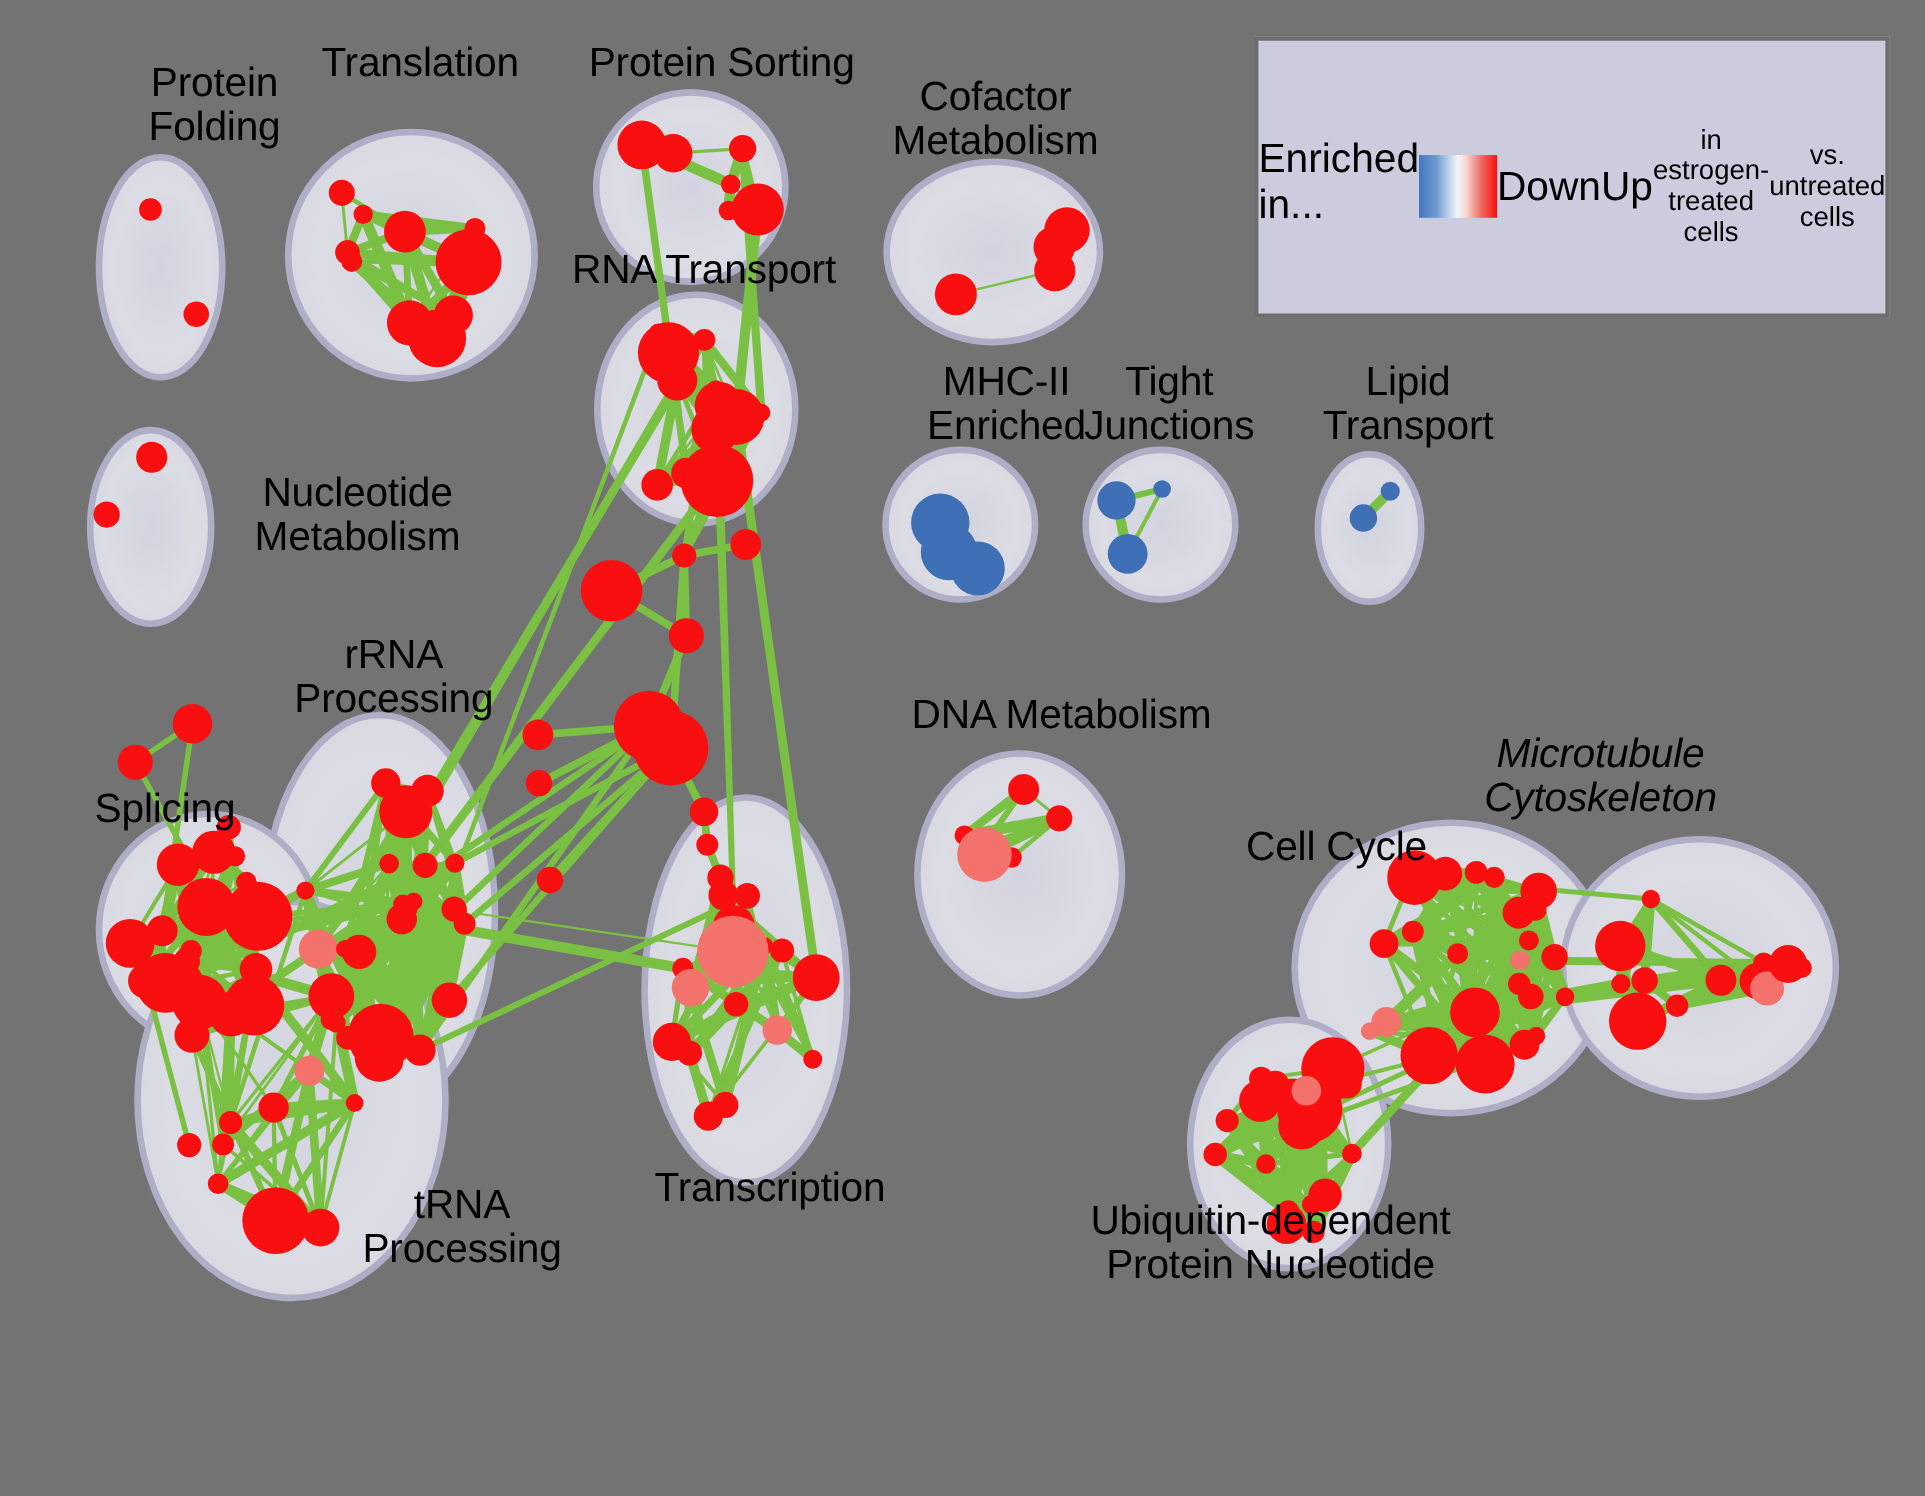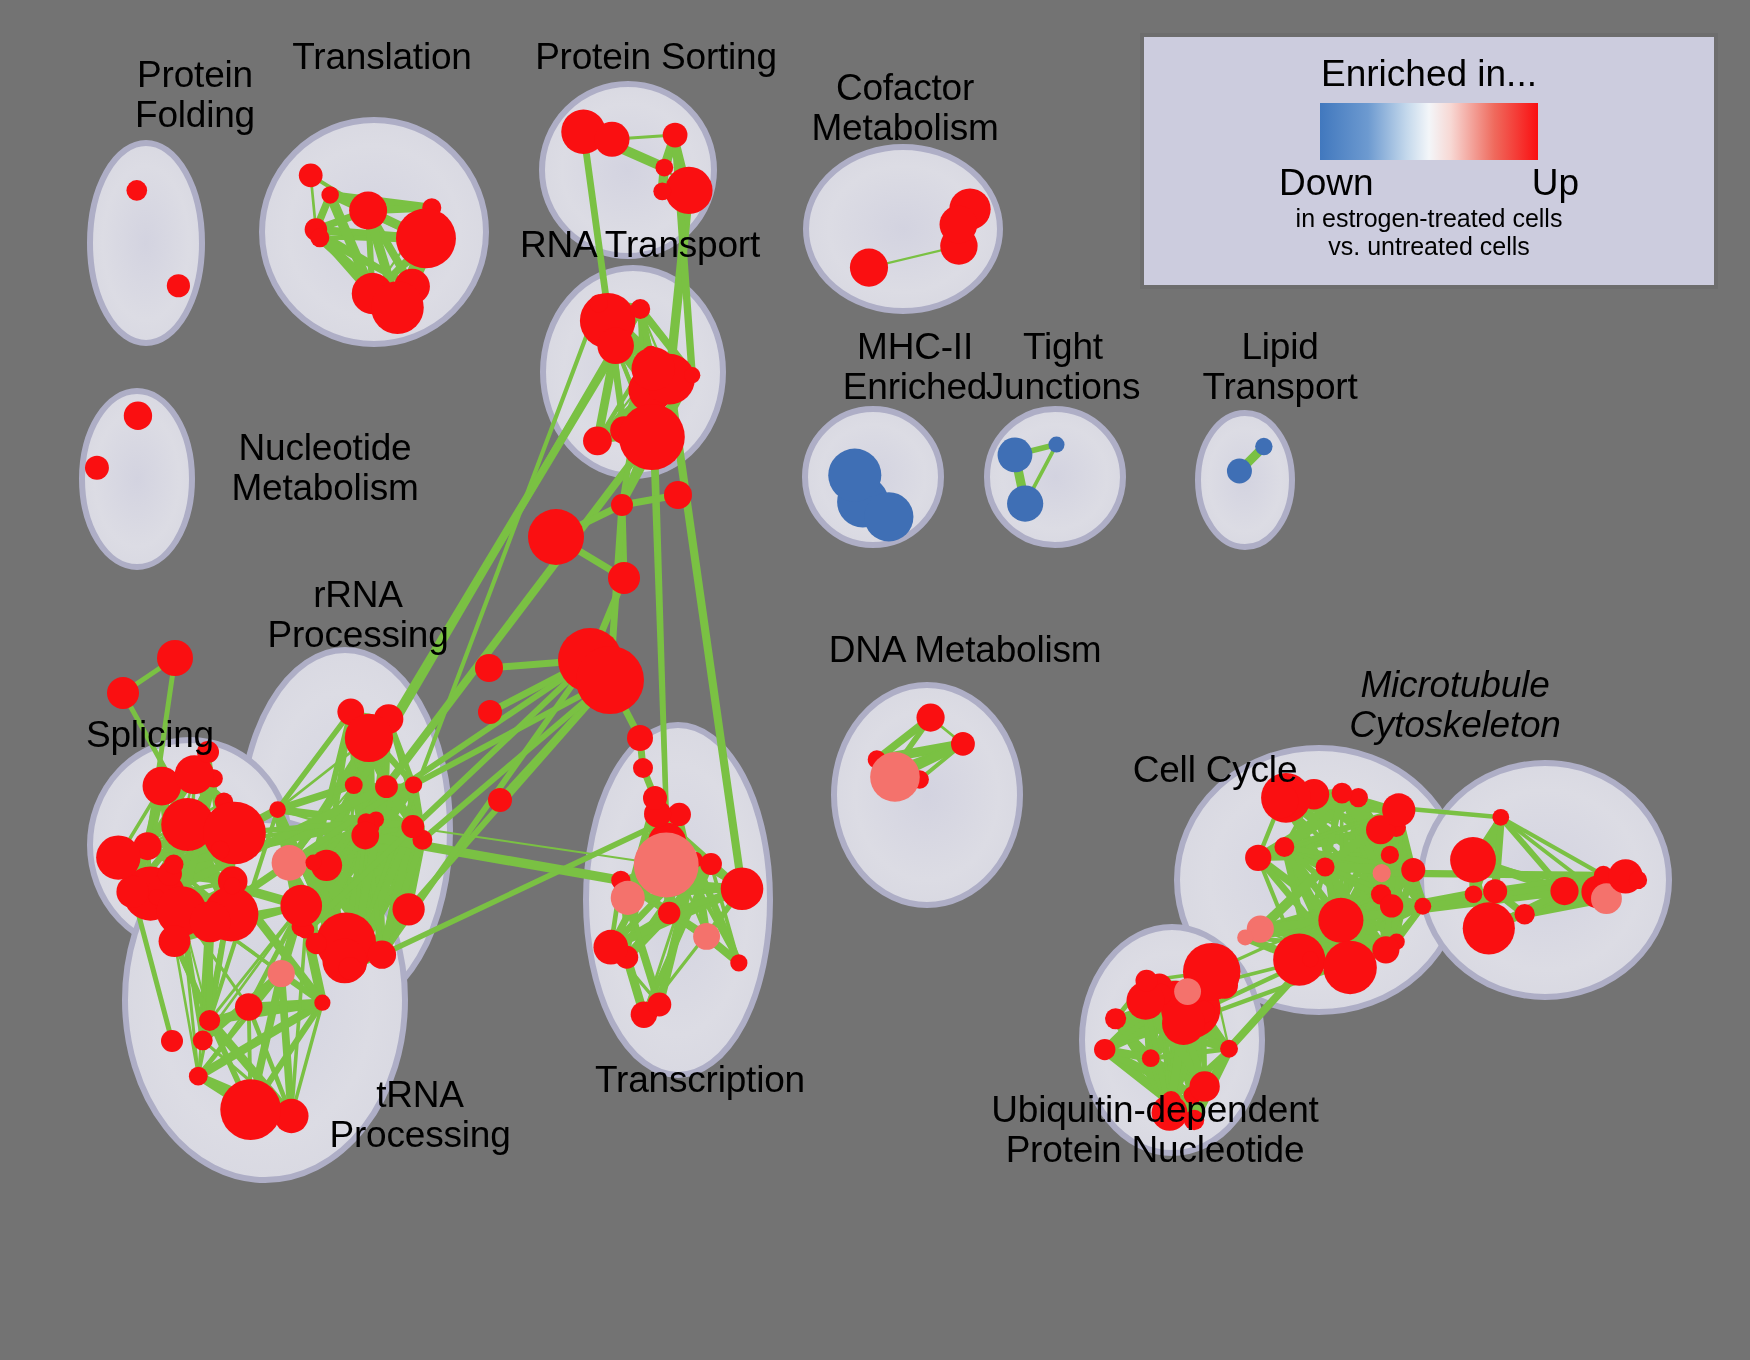--- a/index.html
+++ b/index.html
@@ -24,21 +24,21 @@
     pointer-events:none;
   }
   #legend{
     position:absolute;
     left:1140px;top:33px;
     width:578px;height:256px;
     background:#ccccde;
     border:4px solid #6d6d6d;
     box-sizing:border-box;
     display:flex;
-    flex-direction:column;
+    flex-direction:row;
     align-items:center;
     justify-content:flex-start;
     padding-top:16px;
   }
   #legend-title{
     font-size:37px;color:#000;margin-bottom:8px;
   }
   #legend-bar{
     width:218px;height:57px;
     background:linear-gradient(to right,#4178be 0%,#6d9ad0 22%,#c5d9ec 40%,#f3f6f9 50%,#f7d8d4 60%,#ef6a5d 80%,#fa0f11 100%);

